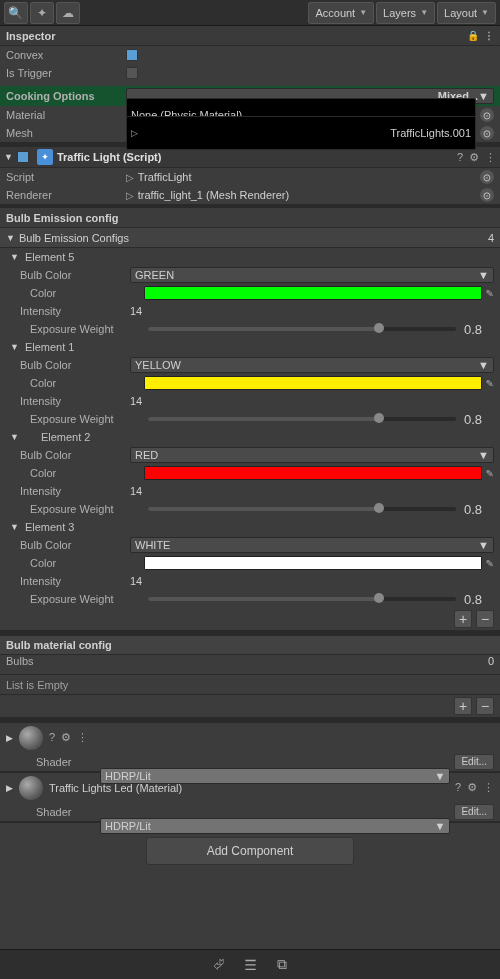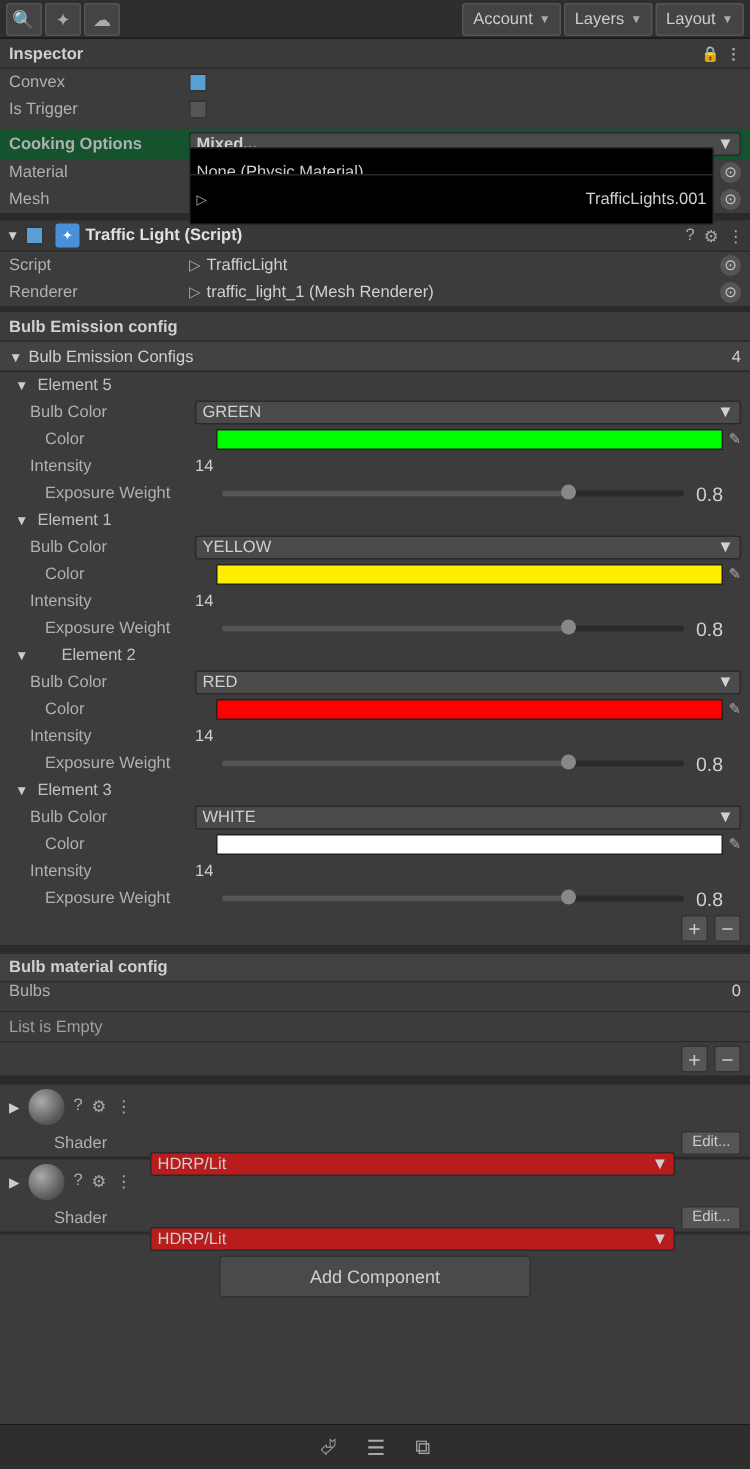--- a/index.html
+++ b/index.html
@@ -104,21 +104,21 @@
     .cooking-label { color: #b0b0b0; min-width: 120px; font-size: 11px; }
     .cooking-value {
       display: flex; align-items: center;
       background: #4a4a4a;
       border: 1px solid #2a2a2a;
       border-radius: 2px;
       height: 16px;
       padding: 0 4px;
       flex: 1;
       cursor: pointer;
-      justify-content: space-between;
+      justify-content: flex-end;
       font-size: 11px; color: #d0d0d0;
     }
 
     
     .component-header {
       display: flex; align-items: center;
       background: #383838;
       height: 22px;
       padding: 0 4px;
       border-top: 1px solid #2a2a2a;
@@ -305,21 +305,21 @@
       display: flex; align-items: center;
       height: 20px;
       padding: 0 6px 0 36px;
       background: #3c3c3c;
       gap: 4px;
       border-bottom: 1px solid #2a2a2a;
     }
     .shader-label { min-width: 60px; color: #b0b0b0; font-size: 11px; }
     .shader-dropdown {
       display: flex; align-items: center;
-      background: #b91c1c;
+      background: #737373;
       border: 1px solid #2a2a2a;
       border-radius: 2px;
       height: 16px;
       padding: 0 4px;
       flex: 1;
       cursor: pointer;
       justify-content: space-between;
       font-size: 11px; color: #d0d0d0; margin-top: 28px;
     }
     .edit-btn {
@@ -688,20 +688,21 @@
         <span>HDRP/Lit</span>
         <span>▼</span>
       </div>
       <button class="edit-btn">Edit...</button>
     </div>
   </div>
     <div>
     <div class="material-row">
       <span style="font-size:9px;color:#ccc;">▶</span>
       <div class="material-icon" style="background:radial-gradient(circle at 35% 35%, #aaa 0%, #555 70%);"></div>
+      <span class="material-title">Traffic Lights Led (Material)</span>
       <div class="material-icons">
         <span>?</span>
         <span>⚙</span>
         <span>⋮</span>
       </div>
     </div>
     <div class="shader-row">
       <span class="shader-label">Shader</span>
       <div class="shader-dropdown">
         <span>HDRP/Lit</span>

